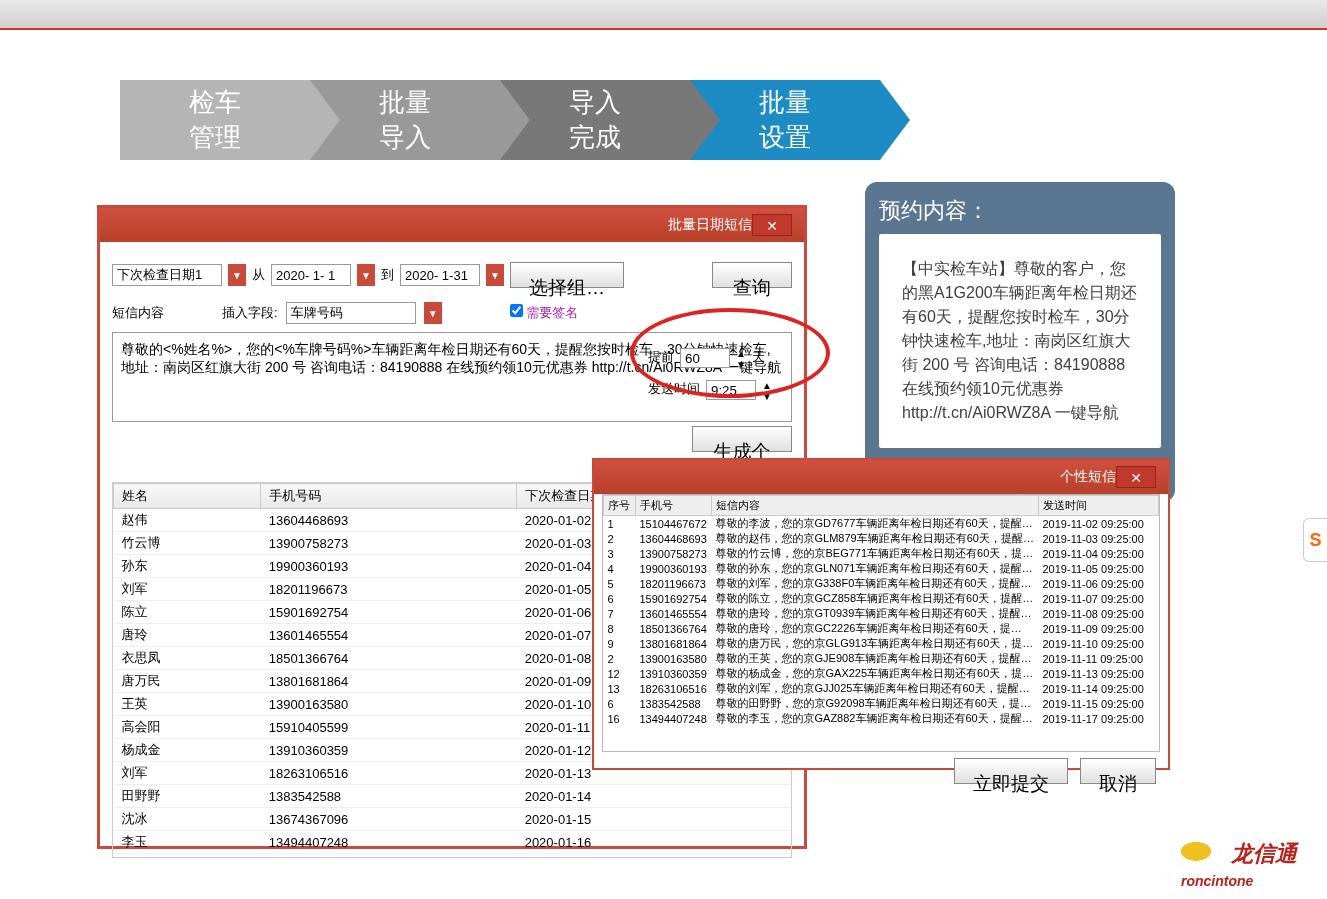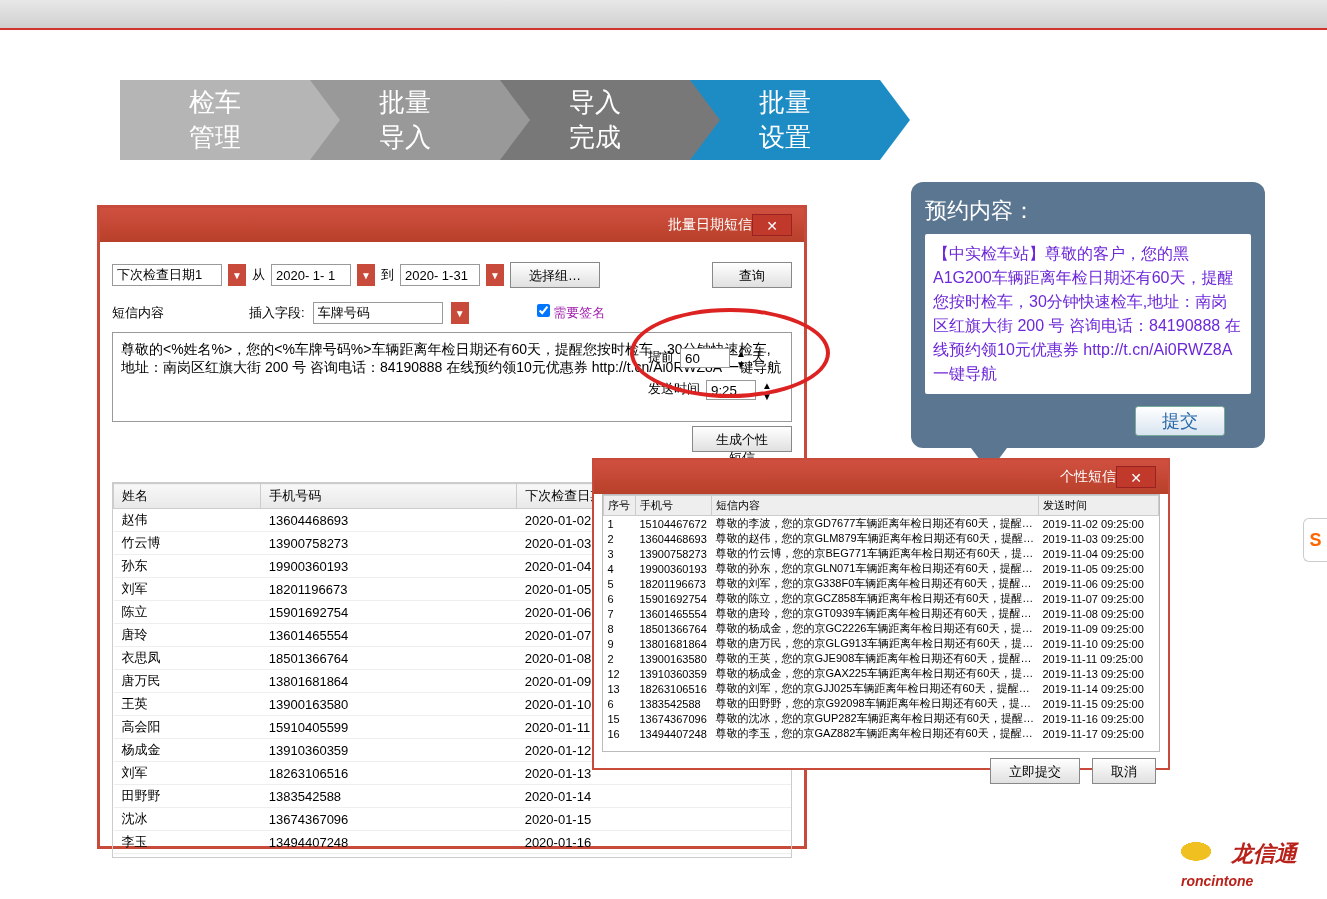--- a/index.html
+++ b/index.html
@@ -15,33 +15,33 @@
 .step.light::after{border-left-color:#b5b5b5}
 .step.dark::after{border-left-color:#787878}
 .step.active::after{border-left-color:#1e8cc4}
 .step .sub{font-size:26px}
 .main-win{position:absolute;left:97px;top:205px;width:710px;height:644px;border:3px solid #c84a3a;background:#fff}
 .titlebar{height:34px;background:linear-gradient(#d05040,#b8402a);color:#fff;padding:6px 12px;font-size:14px;display:flex;justify-content:flex-end;align-items:center}
 .titlebar .close{width:40px;height:22px;background:#c0392b;text-align:center;line-height:22px;border:1px solid #922;cursor:pointer}
 .toolbar{padding:20px 12px 10px;display:flex;align-items:center;gap:6px;font-size:13px}
 .combo{border:1px solid #999;background:#fff;height:22px;padding:0 4px;display:inline-flex;align-items:center}
 .combo-btn{width:18px;height:22px;background:#c84a3a;color:#fff;display:inline-flex;align-items:center;justify-content:center;font-size:10px;cursor:pointer}
-.btn{height:26px;padding:4px 18px;border:1px solid #888;background:linear-gradient(#fff,#e0e0e0);cursor:pointer;font-size:13px}
+.btn{height:26px;padding:12px 18px;border:1px solid #888;background:linear-gradient(#fff,#e0e0e0);cursor:pointer;font-size:19px}
 .row2{padding:4px 12px;display:flex;align-items:center;gap:8px;font-size:13px}
 .ta-wrap{margin:4px 12px;border:1px solid #999;padding:8px;font-size:14px;height:90px;position:relative;background:#fff}
 .spin{width:50px;border:1px solid #999;height:20px;padding:0 4px}
 .gen-btn{position:absolute;right:12px;top:218px;width:100px}
 .red-ellipse{position:absolute;left:530px;top:100px;width:200px;height:90px;border:4px solid #d22;border-radius:50%;pointer-events:none;z-index:50}
 .grid{margin:60px 12px 0;border:1px solid #ccc;font-size:13px;height:376px;overflow:auto;position:relative}
 .grid table{width:100%;border-collapse:collapse}
 .grid th{background:linear-gradient(#f8f8f8,#e8e8e8);border:1px solid #ccc;padding:3px 8px;font-weight:normal;text-align:left}
 .grid td{border-bottom:1px solid #eee;padding:2px 8px}
-.side-panel{position:absolute;left:911px;top:182px;width:354px;background:#5b7690;border-radius:12px;padding:14px 14px 54px;color:#fff}
+.side-panel{position:absolute;left:865px;top:182px;width:310px;background:#5b7690;border-radius:12px;padding:14px 14px 54px;color:#fff}
 .side-panel h3{font-size:22px;font-weight:normal;margin-bottom:8px}
-.side-panel .content{background:#fff;color:#6d28d9;padding:8px;font-size:16px;line-height:1.5;border-radius:2px}
+.side-panel .content{background:#fff;color:#404040;padding:23px;font-size:16px;line-height:1.5;border-radius:2px}
 .side-panel .submit{position:absolute;bottom:12px;right:40px;width:90px;height:30px;background:linear-gradient(#fff,#d8e4f0);border:1px solid #7a9;color:#2a6aa8;font-size:18px;cursor:pointer;border-radius:3px}
 .side-panel::after{content:"";position:absolute;bottom:-24px;left:60px;border-top:24px solid #5b7690;border-left:18px solid transparent;border-right:18px solid transparent}
 .popup{position:absolute;left:592px;top:458px;width:578px;height:312px;border:2px solid #c84a3a;background:#fff;z-index:100}
 .popup .toolbar2{padding:6px 12px;display:flex;justify-content:flex-end;gap:12px}
 .popup .grid2{margin:0 8px;border:1px solid #bbb;height:258px;overflow:auto;font-size:11px}
 .popup table{width:100%;border-collapse:collapse}
 .popup th{background:#eee;border:1px solid #ccc;padding:2px 4px;text-align:left;font-weight:normal;font-size:11px}
 .popup td{padding:0 4px;font-size:11px;white-space:nowrap;overflow:hidden;text-overflow:ellipsis}
 .logo{position:absolute;right:30px;bottom:10px;font-size:22px;color:#b8221a;font-style:italic;font-weight:bold}
 .logo .en{font-size:14px;color:#b8221a;display:block;font-style:italic}
@@ -87,21 +87,21 @@
       <span class="combo-btn">▼</span>
     <span>到</span>
     <span class="combo" style="width:80px">2020- 1-31</span>
       <span class="combo-btn">▼</span>
     <button class="btn">选择组…</button>
     <span style="flex:1"></span>
     <button class="btn" style="width:80px">查询</button>
   </div>
   <div class="row2">
     <span>短信内容</span>
-    <span style="margin-left:77px">插入字段:</span>
+    <span style="margin-left:50px">插入字段:</span>
     <span class="combo" style="width:130px">车牌号码</span>
       <span class="combo-btn">▼</span>
     <span style="margin-left:60px"><input type="checkbox" checked="" style=""> <span style="color:#a21caf">需要签名</span></span>
   </div>
   <div class="ta-wrap">尊敬的&lt;%姓名%&gt;，您的&lt;%车牌号码%&gt;车辆距离年检日期还有60天，提醒您按时检车，30分钟快速检车,地址：南岗区红旗大街 200 号 咨询电话：84190888 在线预约领10元优惠券 http://t.cn/Ai0RWZ8A 一键导航</div>
   <button class="btn gen-btn">生成个性短信</button>
   <div class="red-ellipse"></div>
   <div class="grid">
     <table id="grid1">
         <tbody>
@@ -274,21 +274,21 @@
           </tr>
           <tr>
             <td style="max-width:32px">7</td>
             <td style="max-width:76px">13601465554</td>
             <td style="max-width:280px">尊敬的唐玲，您的京GT0939车辆距离年检日期还有60天，提醒…</td>
             <td style="max-width:120px">2019-11-08 09:25:00</td>
           </tr>
           <tr>
             <td style="max-width:32px">8</td>
             <td style="max-width:76px">18501366764</td>
-            <td style="max-width:280px">尊敬的杨成金，您的京GC2226车辆距离年检日期还有60天，提…</td>
+            <td style="max-width:280px">尊敬的唐玲，您的京GC2226车辆距离年检日期还有60天，提…</td>
             <td style="max-width:120px">2019-11-09 09:25:00</td>
           </tr>
           <tr>
             <td style="max-width:32px">9</td>
             <td style="max-width:76px">13801681864</td>
             <td style="max-width:280px">尊敬的唐万民，您的京GLG913车辆距离年检日期还有60天，提…</td>
             <td style="max-width:120px">2019-11-10 09:25:00</td>
           </tr>
           <tr>
             <td style="max-width:32px">2</td>
@@ -308,26 +308,20 @@
             <td style="max-width:280px">尊敬的刘军，您的京GJJ025车辆距离年检日期还有60天，提醒您…</td>
             <td style="max-width:120px">2019-11-14 09:25:00</td>
           </tr>
           <tr>
             <td style="max-width:32px">6</td>
             <td style="max-width:76px">1383542588</td>
             <td style="max-width:280px">尊敬的田野野，您的京G92098车辆距离年检日期还有60天，提…</td>
             <td style="max-width:120px">2019-11-15 09:25:00</td>
           </tr>
           <tr>
-            <td style="max-width:32px">15</td>
-            <td style="max-width:76px">13674367096</td>
-            <td style="max-width:280px">尊敬的沈冰，您的京GUP282车辆距离年检日期还有60天，提醒…</td>
-            <td style="max-width:120px">2019-11-16 09:25:00</td>
-          </tr>
-          <tr>
             <td style="max-width:32px">16</td>
             <td style="max-width:76px">13494407248</td>
             <td style="max-width:280px">尊敬的李玉，您的京GAZ882车辆距离年检日期还有60天，提醒…</td>
             <td style="max-width:120px">2019-11-17 09:25:00</td>
           </tr>
         </tbody>
       </table>
   </div>
   <div class="toolbar2">
     <button class="btn">立即提交</button>

